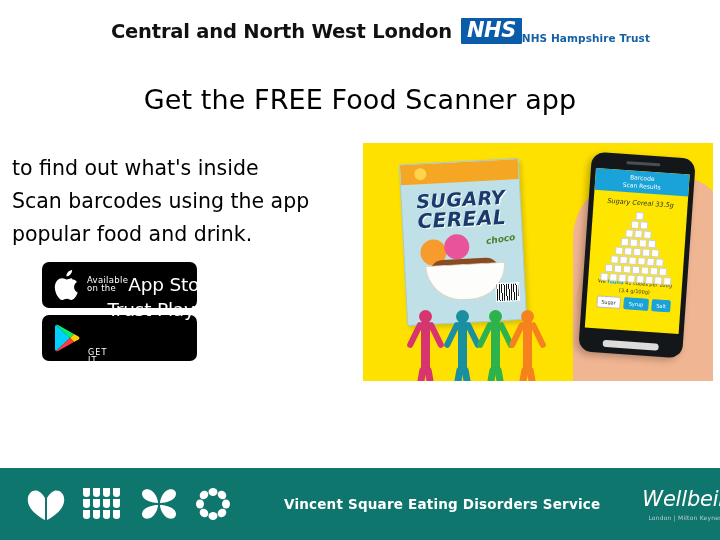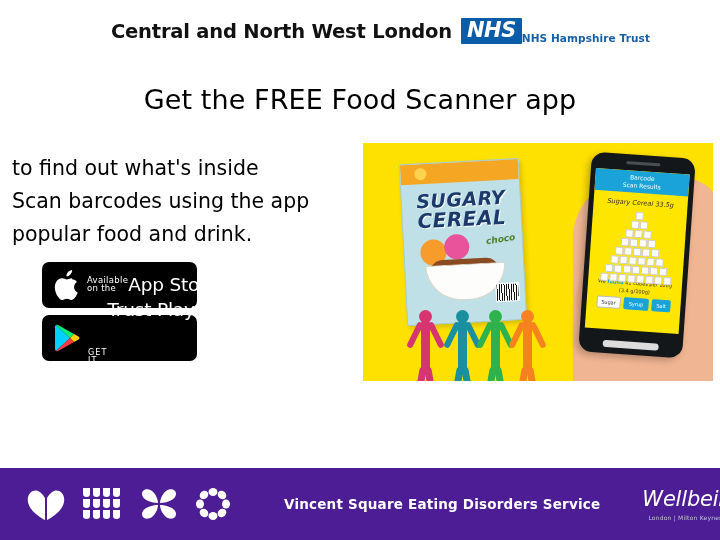--- a/index.html
+++ b/index.html
@@ -387,21 +387,21 @@
     background: #dcdcdc;
   }
 
   
   .footer {
     position: absolute;
     left: 0;
     bottom: 0;
     width: 720px;
     height: 72px;
-    background: #4c1d95;
+    background: #0f766e;
     display: flex;
     align-items: center;
     box-sizing: border-box;
     padding: 0 10px 0 26px;
   }
   .cnwl-icons {
     display: flex;
     align-items: center;
     gap: 16px;
   }

